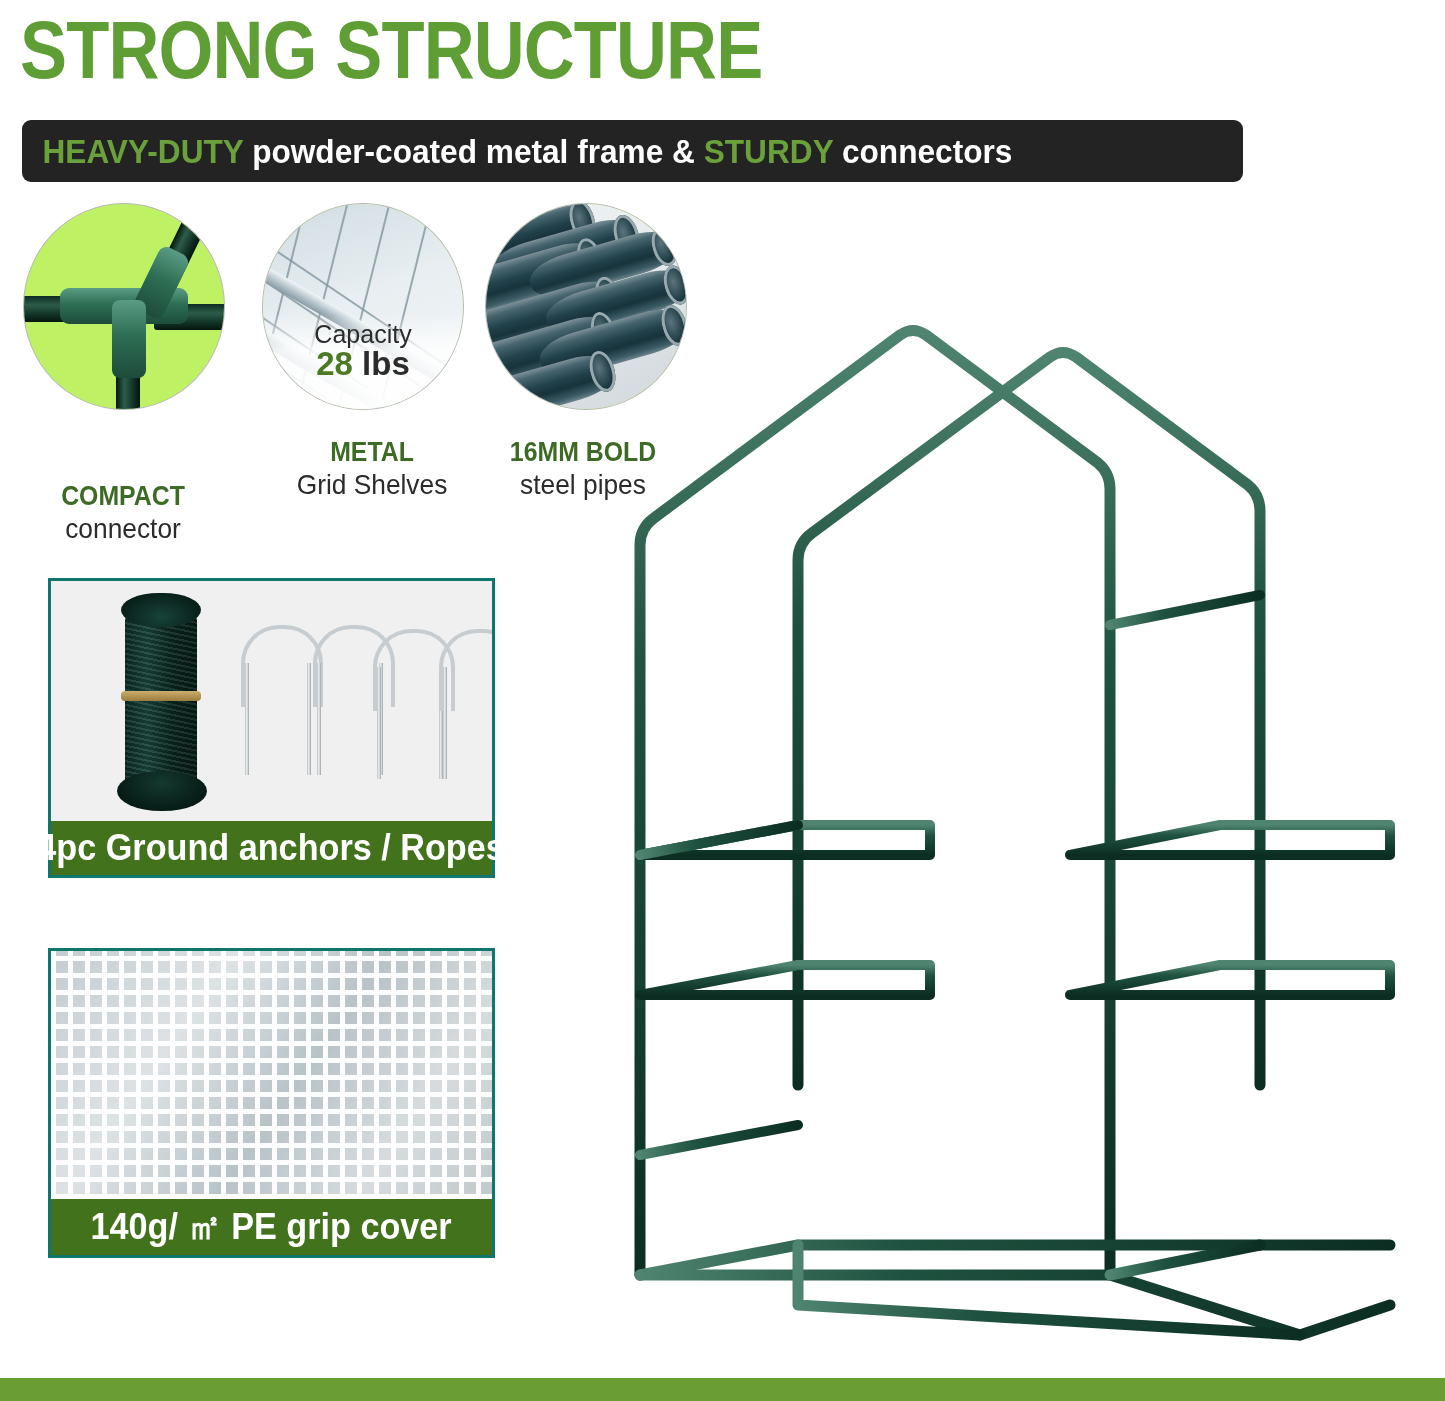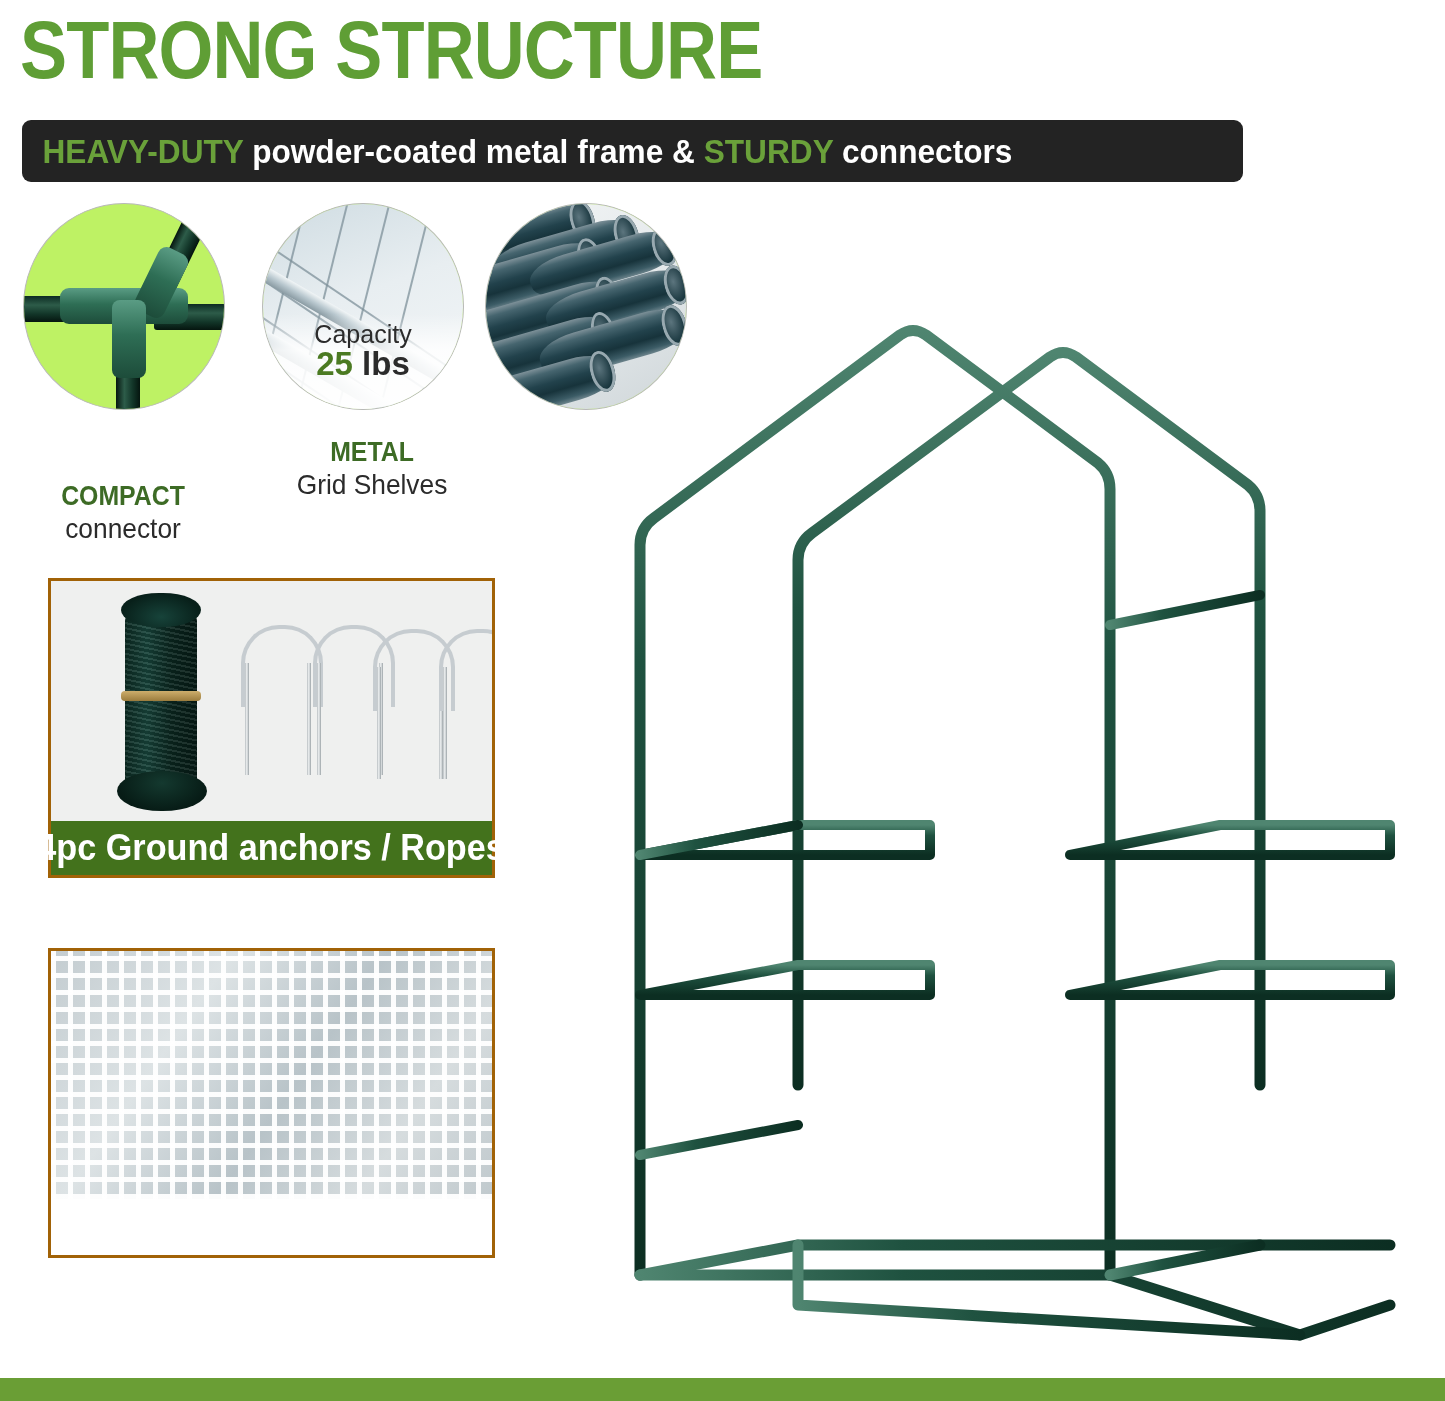--- a/index.html
+++ b/index.html
@@ -82,21 +82,21 @@
 
   
   .pbg{position:absolute;inset:0;background:linear-gradient(150deg,#f3f5f6,#e3e8ea 55%,#cfd6d9);}
   .tube{position:absolute;border-radius:40px/18px;
     background:linear-gradient(180deg,#7e9199 0%,#46656f 16%,#22424c 42%,#17333b 64%,#3c5c66 88%,#6e858d 100%);}
   .tube .face{position:absolute;right:-1px;top:0;width:24px;height:100%;
     border-radius:50%;background:radial-gradient(ellipse at 40% 40%,#5c757e,#1a373f 60%,#0d2027);
     box-shadow:inset 0 0 0 3px #98a9b0;}
 
   
-  .panel{position:absolute;border:3px solid #a16207;background:#ffffff;box-sizing:border-box;}
+  .panel{position:absolute;border:3px solid #0f766e;background:#ffffff;box-sizing:border-box;}
   .panel .img{position:absolute;left:0;right:0;top:0;overflow:hidden;}
   .panel .bar{
     position:absolute;left:0;right:0;bottom:0;background:#43721c;
     color:#ffffff;font-size:36px;font-weight:700;
     display:flex;align-items:center;justify-content:center;white-space:nowrap;
   }
   .panel .bar span{transform:scaleX(0.95);transform-origin:center;}
   .p1{left:48px;top:578px;width:447px;height:300px;}
   .p1 .img{height:240px;background:#eff0ef;}
   .p1 .bar{height:54px;}
@@ -175,21 +175,21 @@
       <div class="gline" style="left:52px;top:-40px;width:300px;transform:rotate(104deg);"></div>
       <div class="gline" style="left:94px;top:-40px;width:300px;transform:rotate(104deg);"></div>
       <div class="gline" style="left:136px;top:-40px;width:300px;transform:rotate(104deg);"></div>
       <div class="gline" style="left:178px;top:-40px;width:300px;transform:rotate(104deg);"></div>
       <div class="gbar" style="left:-30px;top:44px;width:270px;height:15px;transform:rotate(30deg);transform-origin:left center;"></div>
       <div class="gbar" style="left:-30px;top:108px;width:270px;height:15px;transform:rotate(30deg);transform-origin:left center;"></div>
     </div>
     <div class="capfade"></div>
     <div class="cap-wrap">
       <div class="cap-l1">Capacity</div>
-      <div class="cap-l2"><span class="num">25</span> <span>lbs</span></div>
+      <div class="cap-l2"><span class="num">28</span> <span>lbs</span></div>
     </div>
   </div>
 
   <div class="circle c3">
     <div style="position:absolute;inset:0;">
       <div class="pbg"></div>
       <div class="tube" style="left:-46px;top:14px;width:156px;height:42px;transform:rotate(-16deg);">
           <div class="face"></div>
         </div>
       <div class="tube" style="left:4px;top:28px;width:150px;height:42px;transform:rotate(-16deg);">
@@ -219,20 +219,24 @@
     </div>
   </div>
 
   <div class="lbl l1">
     <div class="top">COMPACT</div>
     <div class="bot">connector</div>
   </div>
   <div class="lbl l2">
     <div class="top">METAL</div>
     <div class="bot">Grid Shelves</div>
+  </div>
+  <div class="lbl l3">
+    <div class="top">16MM BOLD</div>
+    <div class="bot">steel pipes</div>
   </div>
 
   <div class="panel p1">
     <div class="img">
       <div class="rope">
           <div class="ropetex"></div>
         </div>
       <div class="ropetop"></div>
       <div class="ropebot"></div>
       <div class="ropeband"></div>
@@ -258,20 +262,23 @@
     </div>
     <div class="bar">
         <span>4pc Ground anchors / Ropes</span>
       </div>
   </div>
 
   <div class="panel p2">
     <div class="img">
       <div class="mesh"></div>
     </div>
+    <div class="bar">
+        <span>140g/ ㎡ PE grip cover</span>
+      </div>
   </div>
 
   <div class="framewrap">
     <svg viewBox="0 0 845 1070" width="845" height="1070">
       <defs>
         <linearGradient id="tg" x1="0" y1="0" x2="0" y2="1">
           <stop offset="0%" stop-color="#4f8570"></stop>
           <stop offset="35%" stop-color="#1f5240"></stop>
           <stop offset="100%" stop-color="#0c2e22"></stop>
         </linearGradient>

